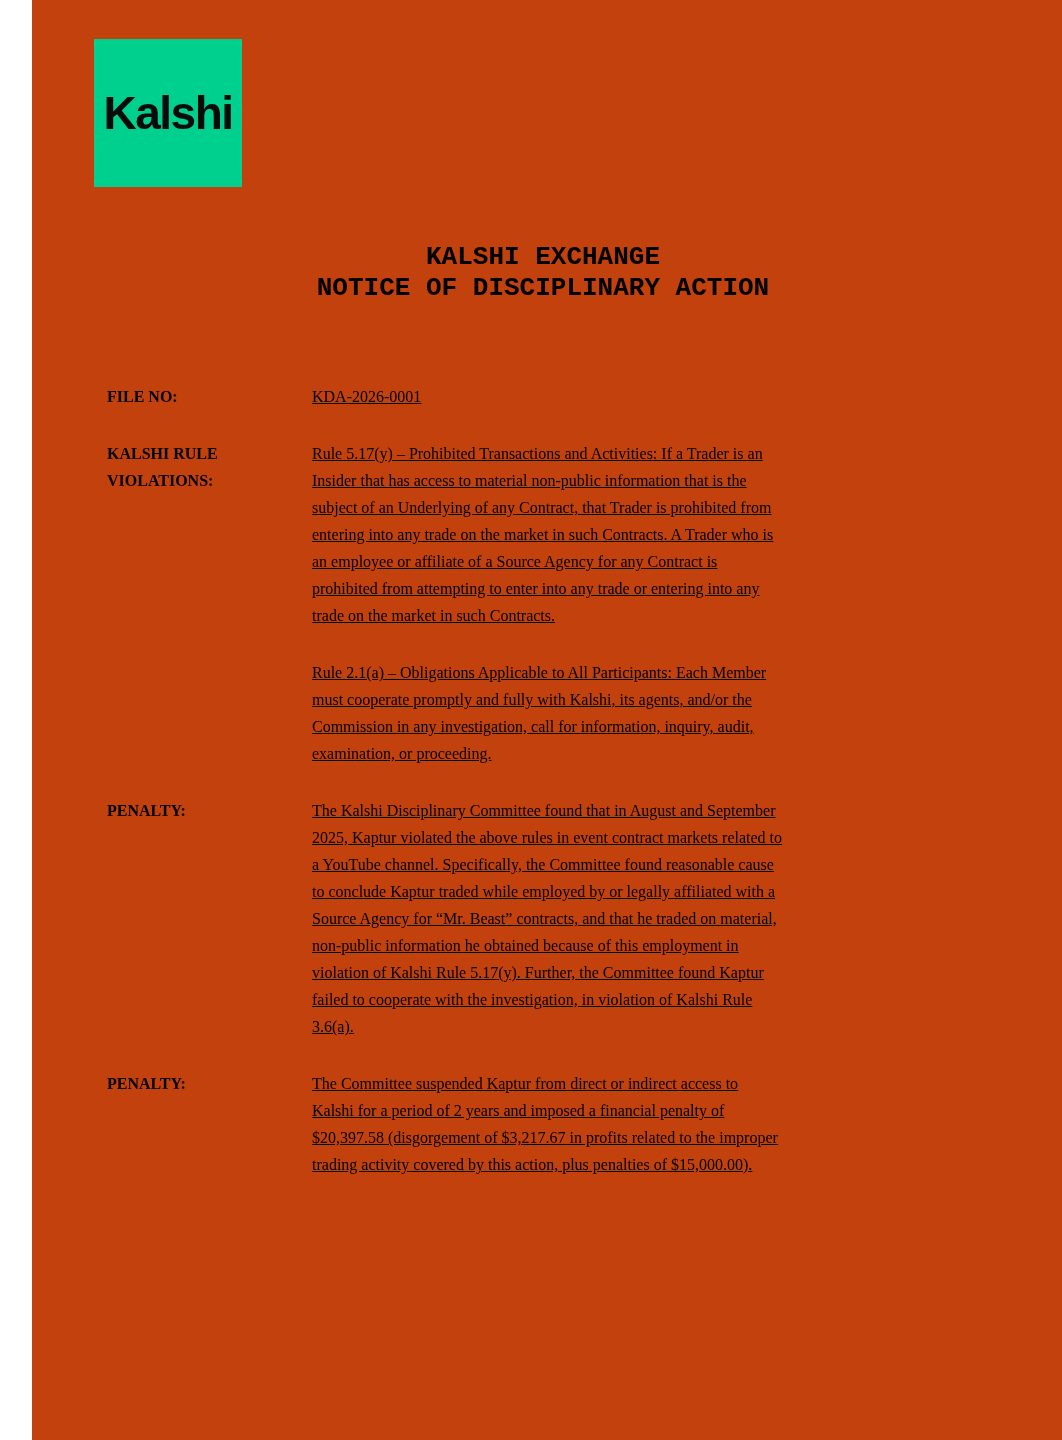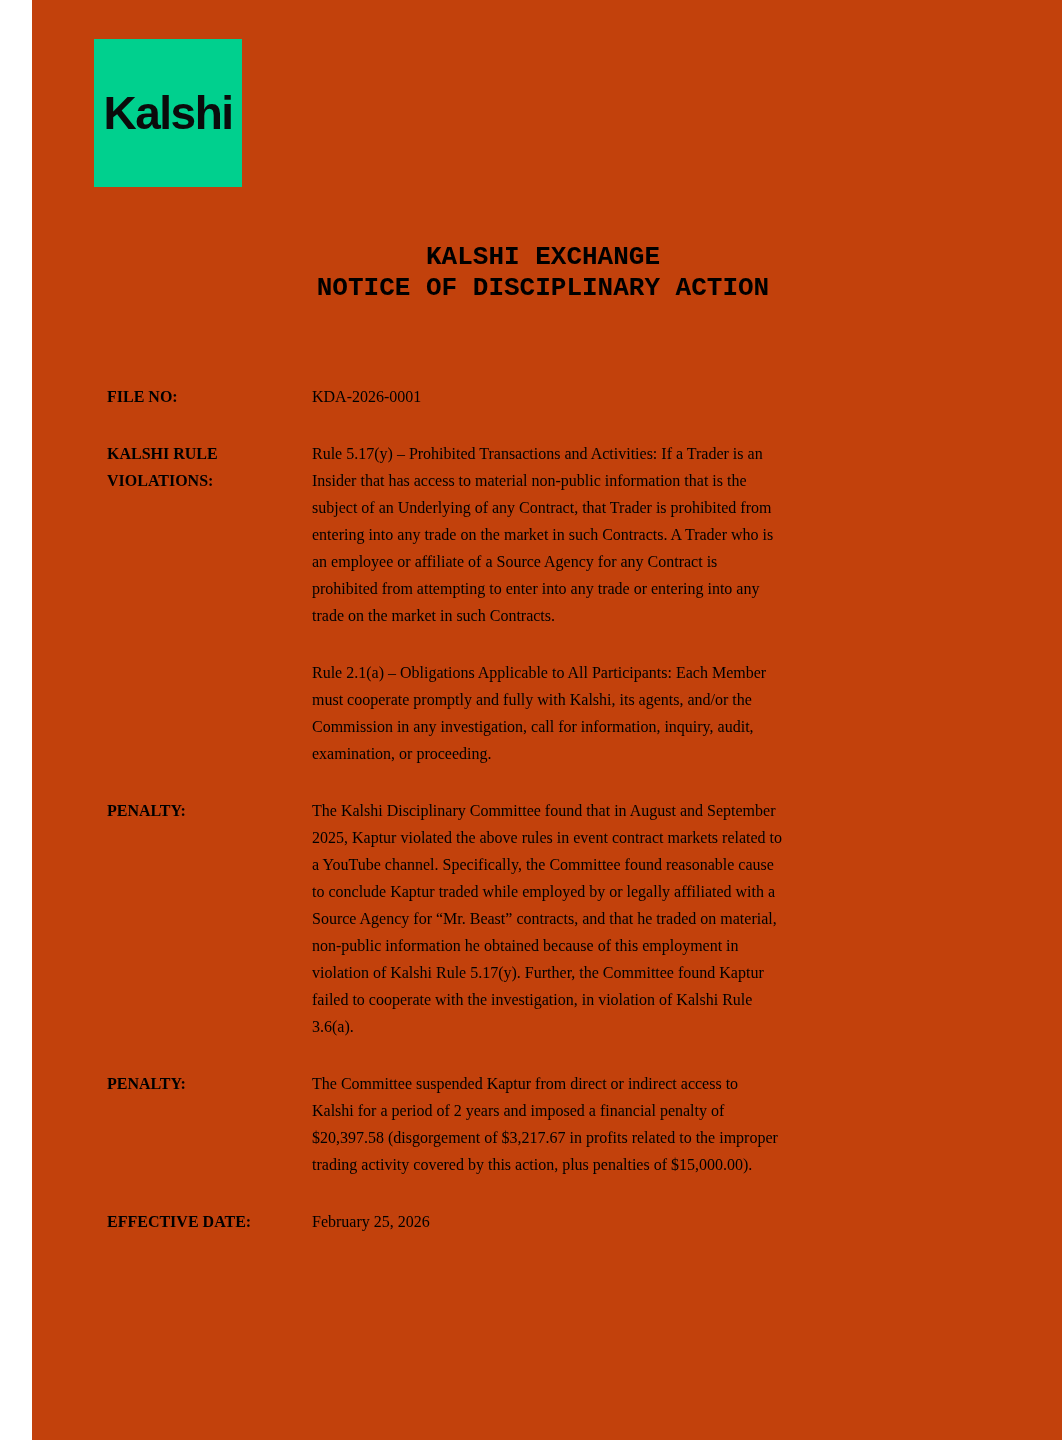--- a/index.html
+++ b/index.html
@@ -61,20 +61,21 @@
     flex: 0 0 205px;
     font-weight: bold;
   }
   .field-label > span {
     display: inline-block;
     max-width: 185px;
   }
   .field-value {
     flex: 0 0 740px;
     max-width: 740px;
+    text-decoration: underline;
   }
   .para {
     white-space: pre-line;
     margin: 0;
   }
   .para + .para {
     margin-top: 30px;
   }
 </style>
 </head>
@@ -144,23 +145,15 @@
         <span>PENALTY:</span>
       </div>
       <div class="field-value">
         <p class="para">The Committee suspended Kaptur from direct or indirect access to
 Kalshi for a period of 2 years and imposed a financial penalty of
 $20,397.58 (disgorgement of $3,217.67 in profits related to the improper
 trading activity covered by this action, plus penalties of $15,000.00).</p>
       </div>
     </div>
 
-    <div class="field-row">
-      <div class="field-label">
-        <span>EFFECTIVE DATE:</span>
-      </div>
-      <div class="field-value">
-        <p class="para">February 25, 2026</p>
-      </div>
-    </div>
 
   </div>
 </div>
 
 </body></html>

